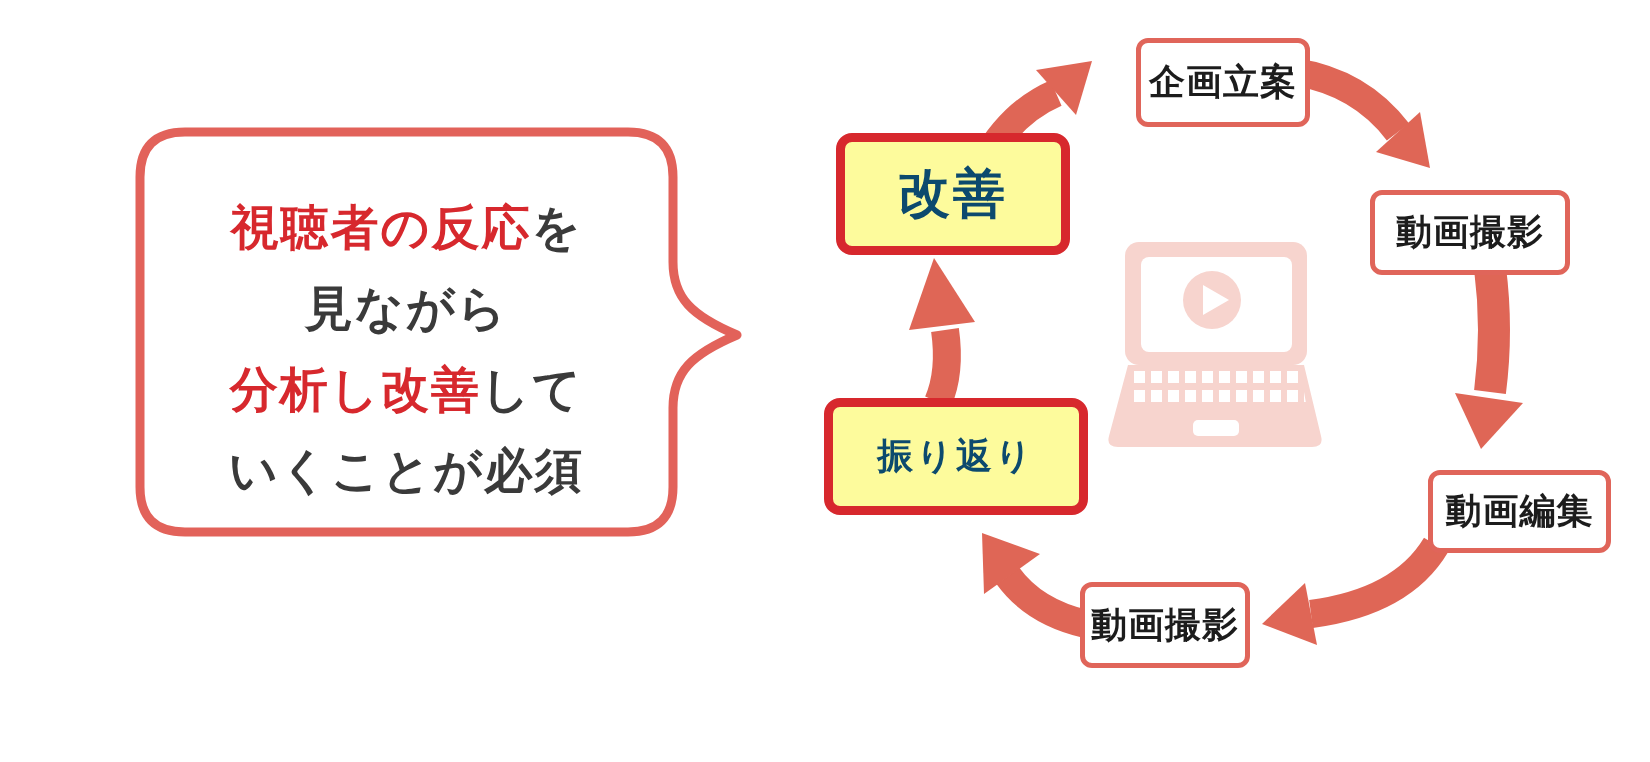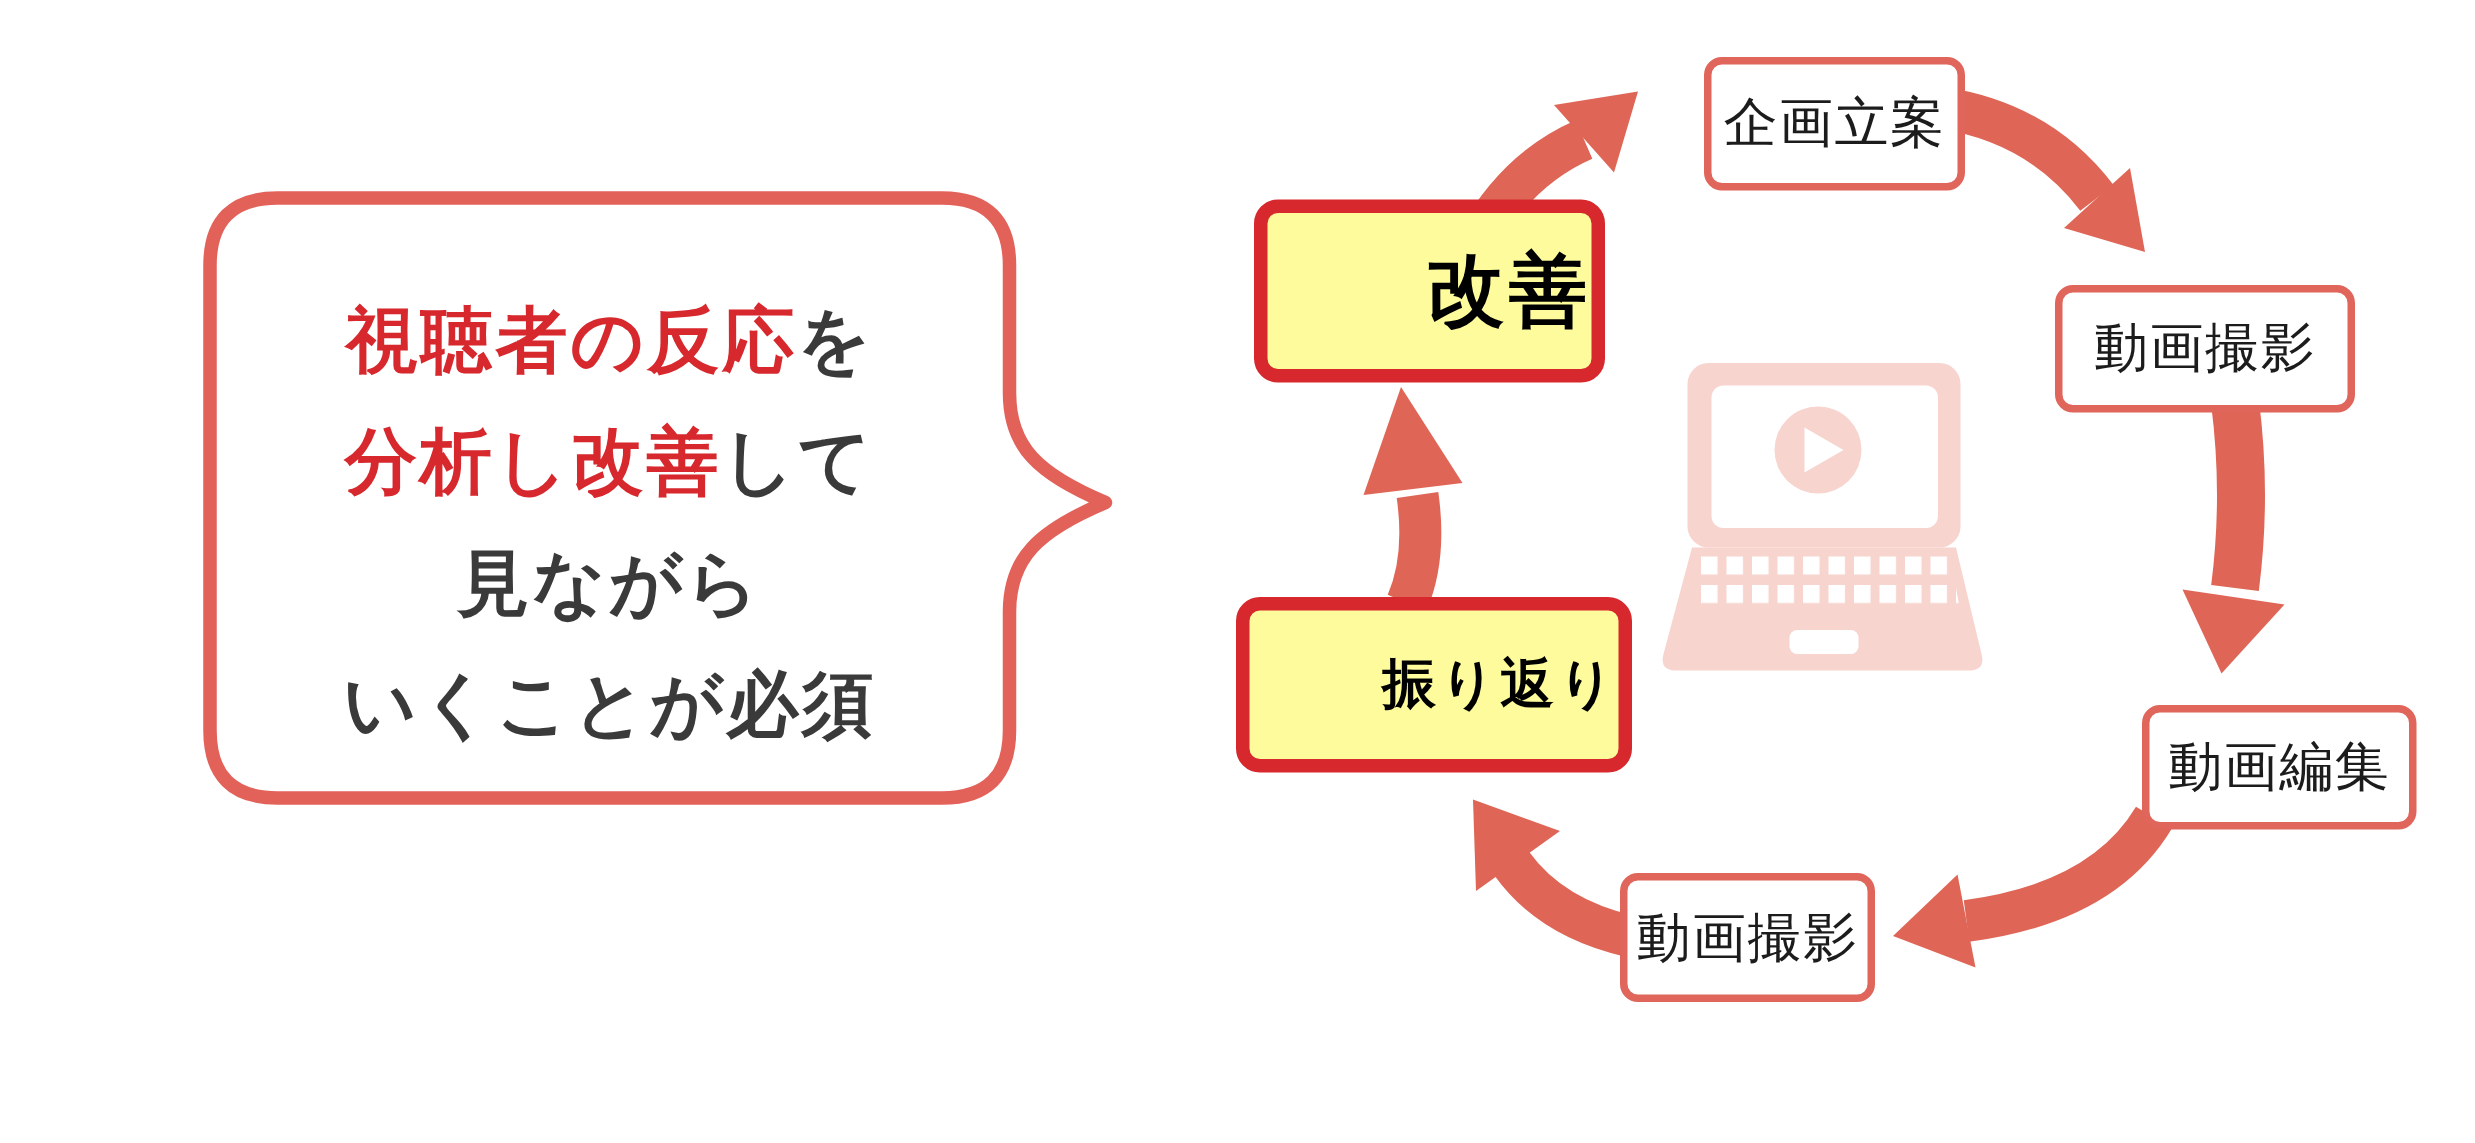--- a/index.html
+++ b/index.html
@@ -1,23 +1,23 @@
 <!DOCTYPE html>
 <html><head>
 <meta charset="utf-8">
 <style>
   html,body{margin:0;padding:0;background:#ffffff;}
   body{width:1650px;height:762px;font-family:"Liberation Sans","DejaVu Sans",sans-serif;}
   .stage{position:relative;width:1650px;height:762px;background:#ffffff;overflow:hidden;}
   svg.layer{position:absolute;left:0;top:0;z-index:1;}
   .wbox{position:absolute;z-index:2;background:#ffffff;border:5px solid #E0655A;border-radius:12px;
-        display:flex;align-items:center;justify-content:center;font-weight:normal;font-size:36px;
+        display:flex;align-items:center;justify-content:center;font-weight:bold;font-size:36px;
         color:#1c1c1c;letter-spacing:1px;box-sizing:border-box;text-align:center;}
   .ybox{position:absolute;z-index:2;background:#FDFB9C;border:9px solid #D7282D;border-radius:16px;
-        display:flex;align-items:center;justify-content:flex-end;font-weight:bold;color:#000000;
+        display:flex;align-items:center;justify-content:center;font-weight:bold;color:#0c4a6e;
         letter-spacing:3px;box-sizing:border-box;}
   .bubble-text{position:absolute;left:140px;top:191px;width:533px;z-index:2;text-align:center;
         font-weight:bold;font-size:48px;line-height:81px;color:#3A3A3A;letter-spacing:2px;}
   .bline{white-space:nowrap;font-family:Liberation Mono, monospace;}
   .hl{color:#D7282D;}
 </style>
 </head>
 <body>
 
 <div class="stage">
@@ -70,22 +70,22 @@
       <circle cx="1212" cy="300" r="29" fill="#F7D4CE"></circle>
       <path d="M 1203 285 L 1203 315 L 1229 300 Z" fill="#ffffff"></path>
       <path d="M 1128 365 L 1304 365 L 1321 436 Q 1324 447 1312 447 L 1118 447 Q 1106 447 1109 436 Z" fill="#F7D4CE"></path>
       <path d="M 1134 370 L 1300 370 L 1306 403 L 1128 403 Z" fill="url(#kb)"></path>
       <rect x="1193" y="420" width="46" height="16" rx="5" fill="#ffffff"></rect>
     </g>
   </svg>
 
   <div class="bubble-text">
     <div class="bline"><span class="hl">視聴者の反応</span><span>を</span></div>
+    <div class="bline">見ながら</div>
     <div class="bline"><span class="hl">分析し改善</span><span>して</span></div>
-    <div class="bline">見ながら</div>
     <div class="bline">いくことが必須</div>
   </div>
 
   <div class="wbox" style="left:1136px;top:38px;width:174px;height:89px">
     <span>企画立案</span>
   </div>
 
   <div class="wbox" style="left:1370px;top:190px;width:200px;height:85px">
     <span>動画撮影</span>
   </div>

